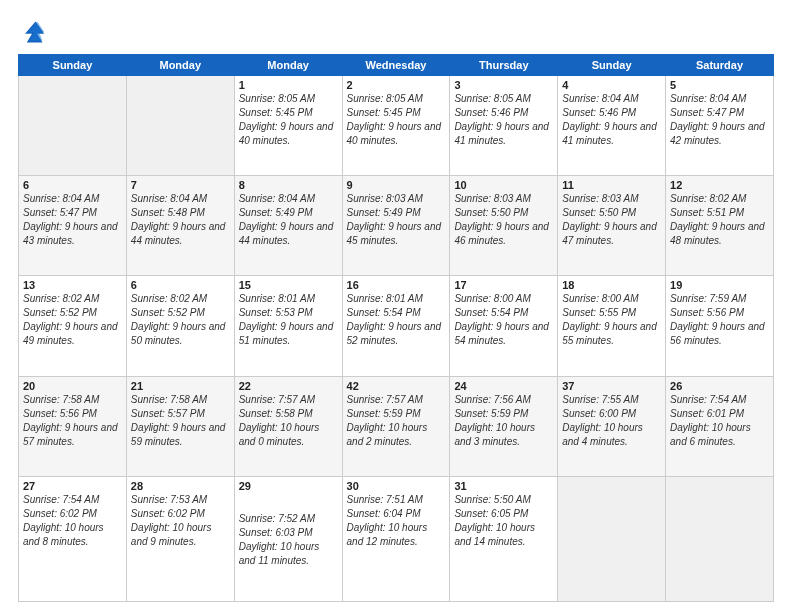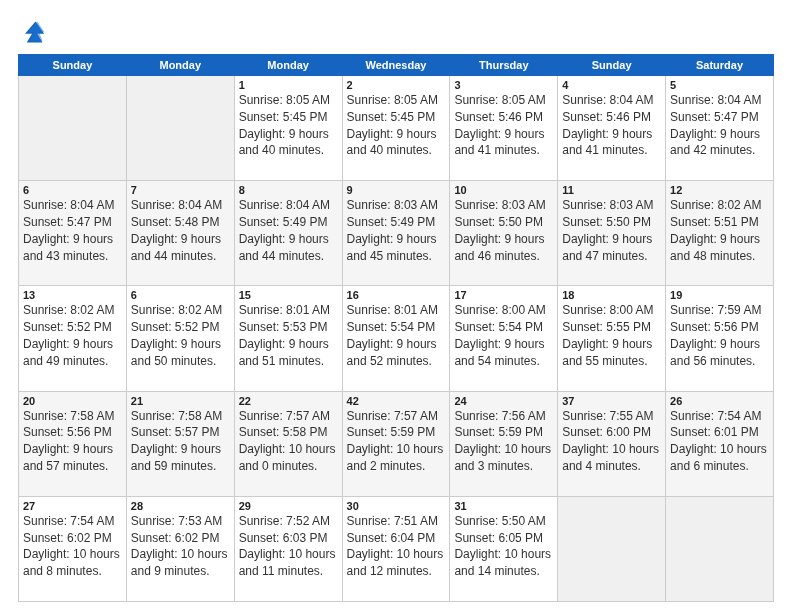--- a/index.html
+++ b/index.html
@@ -83,23 +83,24 @@
       background: #f0f0f0;
     }
     .day-num {
       font-size: 11px;
       font-weight: bold;
       color: #222;
       display: block;
       margin-bottom: 1px;
     }
     .day-detail {
-      font-size: 12px;
+      font-size: 10px;
       color: #333;
       line-height: 1.4;
+      font-style: italic;
     }
   </style>
 </head>
 <body>
 
 <div class="page">
   <div class="header">
     <div class="logo">
       <svg class="logo-icon" viewBox="0 0 32 32">
         <polygon points="20,4 30,18 22,18 28,28 10,28 16,18 8,18" fill="#1565c0"></polygon>
@@ -303,21 +304,21 @@
 Daylight: 10 hours and 8 minutes.</div>
           </td>
           <td>
             <span class="day-num">28</span>
             <div class="day-detail" style="white-space: pre-line;">Sunrise: 7:53 AM
 Sunset: 6:02 PM
 Daylight: 10 hours and 9 minutes.</div>
           </td>
           <td>
             <span class="day-num">29</span>
-            <div class="day-detail" style="white-space: pre-line;">Sunrise: 7:52 AM
+            <div class="day-detail" style="white-space: pre-line; margin-top: 20px;">Sunrise: 7:52 AM
 Sunset: 6:03 PM
 Daylight: 10 hours and 11 minutes.</div>
           </td>
           <td>
             <span class="day-num">30</span>
             <div class="day-detail" style="white-space: pre-line;">Sunrise: 7:51 AM
 Sunset: 6:04 PM
 Daylight: 10 hours and 12 minutes.</div>
           </td>
           <td>

